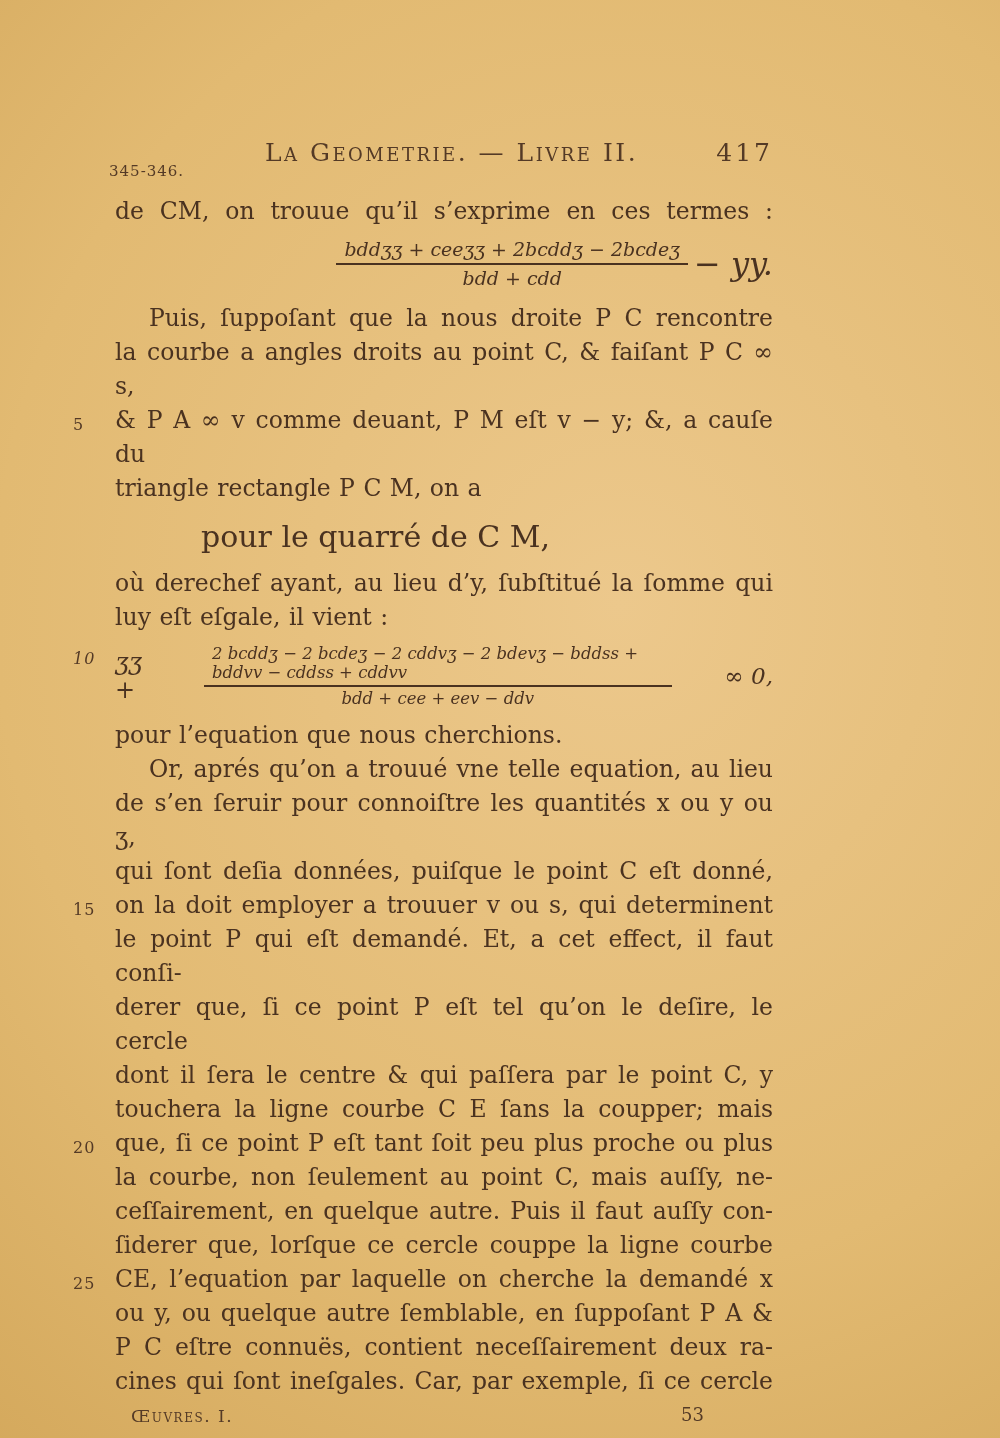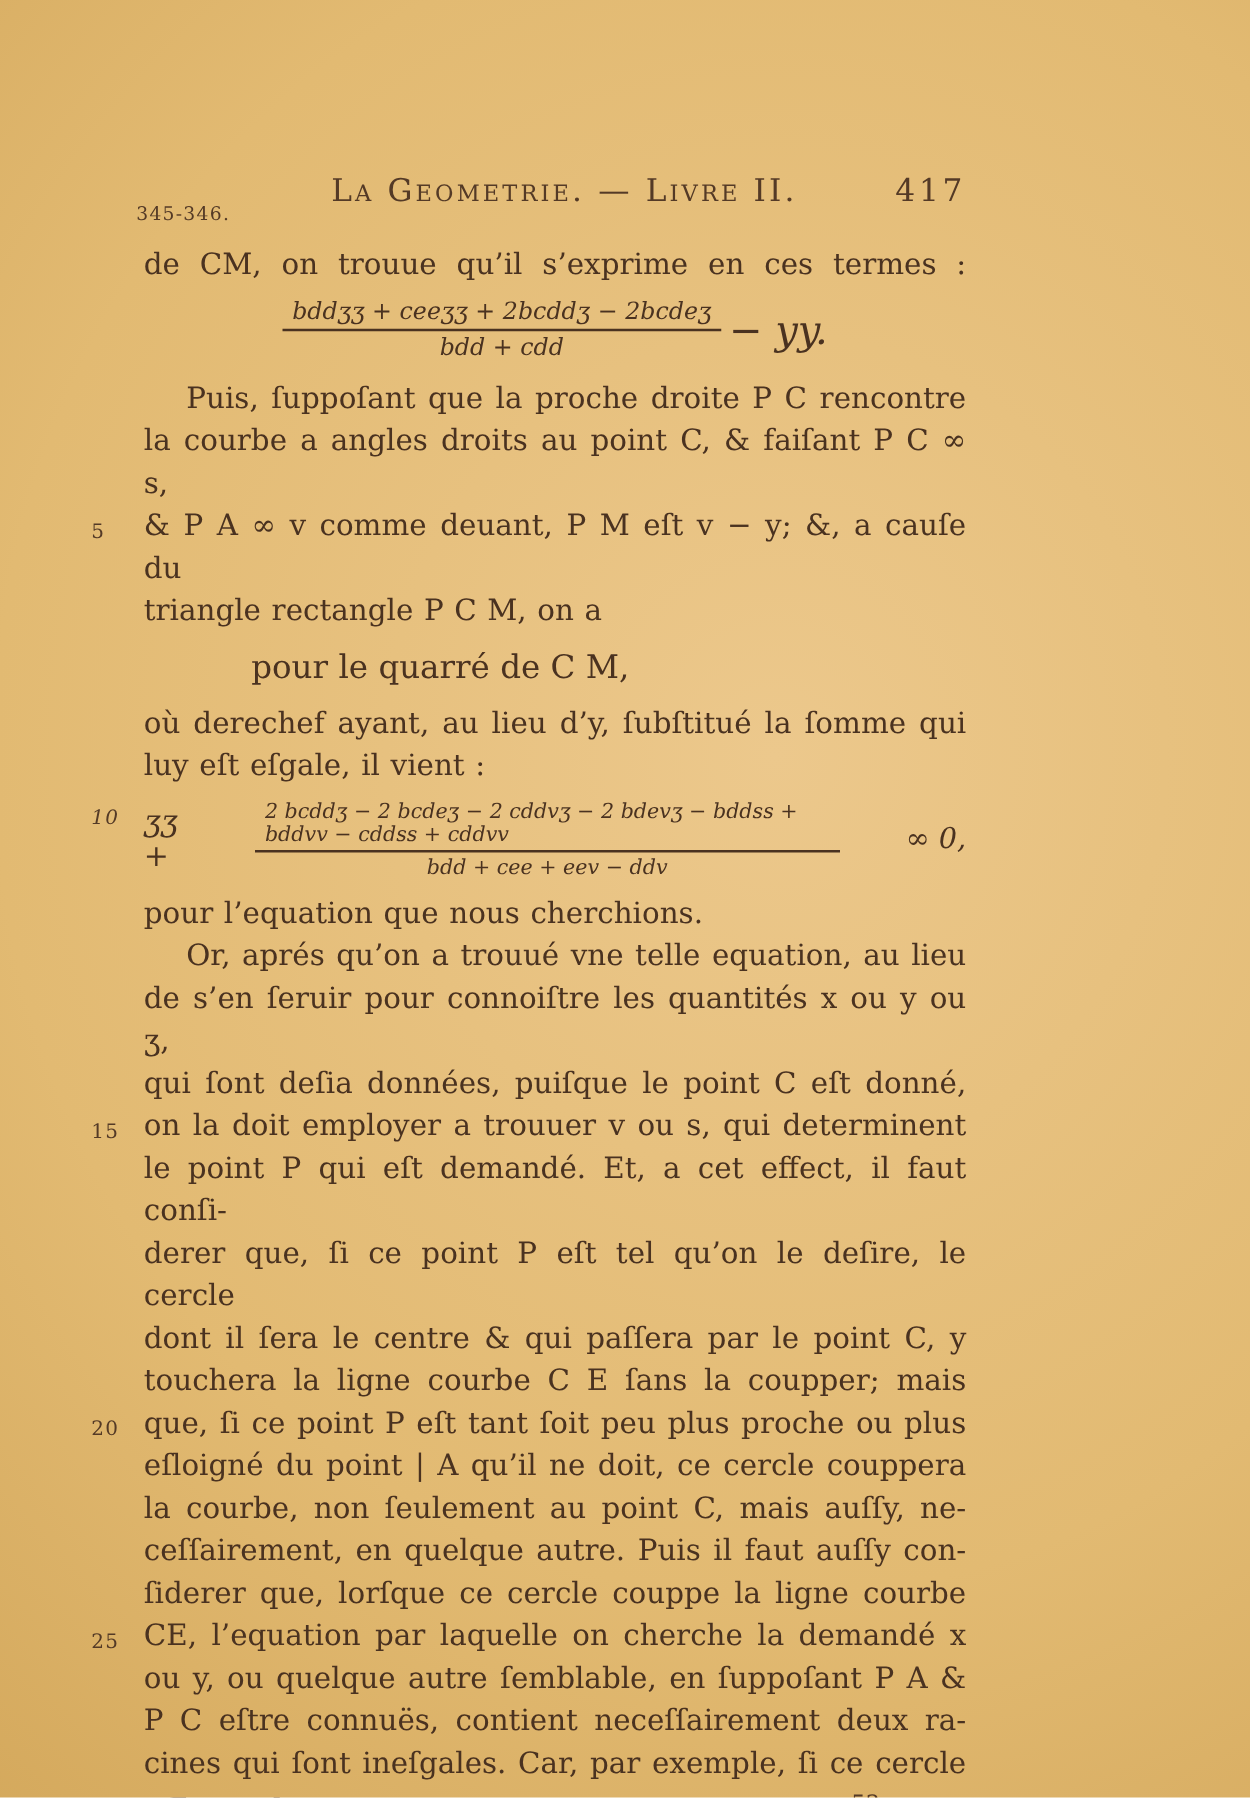--- a/index.html
+++ b/index.html
@@ -70,24 +70,24 @@
     font-style: italic;
     color: var(--ink);
   }
   .frac {
     display: inline-flex;
     flex-direction: column;
     align-items: center;
   }
   .frac .num { border-bottom: 2px solid var(--ink); padding: 0 8px 3px; }
   .frac .den { padding-top: 2px; }
-  .formula-1 { justify-content: center; margin: 10px 0 12px 0; font-size: 19px; }
+  .formula-1 { justify-content: flex-end; margin: 10px 0 12px 0; font-size: 19px; }
   .formula-1 .trail { font-size: 32px; margin-left: 6px; }
   .formula-2 { margin: 14px 0 12px 76px; font-size: 25px; }
-  .formula-2 .roman { font-style: normal; margin-left: 10px; font-size: 26px; }
+  .formula-2 .roman { font-style: normal; margin-left: 10px; font-size: 30px; }
   .formula-3 { margin: 10px 0 10px 0; font-size: 16.5px; gap: 45px; }
   .formula-3 .lead { font-size: 24px; margin-right: 4px; }
   .formula-3 .trail { font-size: 23px; margin-left: 8px; white-space: nowrap; }
   
   .after-gap { margin-top: 9px; }
   
   .footer {
     position: relative;
     height: 30px;
     margin-top: 6px;
@@ -116,21 +116,21 @@
   <div class="line">de CM, on trouue qu’il s’exprime en ces termes :</div>
 
   <div class="formula-row formula-1">
     <span class="frac">
       <span class="num">bddʒʒ + ceeʒʒ + 2bcddʒ − 2bcdeʒ</span>
       <span class="den">bdd + cdd</span>
     </span>
     <span class="trail">− yy.</span>
   </div>
 
-  <div class="line indent">Puis, ſuppoſant que la proche droite P C rencontre</div>
+  <div class="line indent">Puis, ſuppoſant que la nous droite P C rencontre</div>
   <div class="line">la courbe a angles droits au point C, &amp; faiſant P C ∞ s,</div>
   <div class="line">
     <span class="margin-num">5</span><span>&amp; P A ∞ v comme deuant, P M eſt v − y; &amp;, a cauſe du</span>
   </div>
   <div class="line left">triangle rectangle P C M, on a</div>
 
   <div class="formula-row formula-2">
     <span class="roman">pour le quarré de C M,</span>
   </div>
 
@@ -155,21 +155,20 @@
   <div class="line">
     <span class="margin-num">15</span><span>on la doit employer a trouuer v ou s, qui determinent</span>
   </div>
   <div class="line">le point P qui eſt demandé. Et, a cet effect, il faut conſi-</div>
   <div class="line">derer que, ſi ce point P eſt tel qu’on le deſire, le cercle</div>
   <div class="line">dont il ſera le centre &amp; qui paſſera par le point C, y</div>
   <div class="line">touchera la ligne courbe C E ſans la coupper; mais</div>
   <div class="line">
     <span class="margin-num">20</span><span>que, ſi ce point P eſt tant ſoit peu plus proche ou plus</span>
   </div>
-  <div class="line">eſloigné du point | A qu’il ne doit, ce cercle couppera</div>
   <div class="line">la courbe, non ſeulement au point C, mais auſſy, ne-</div>
   <div class="line">ceſſairement, en quelque autre. Puis il faut auſſy con-</div>
   <div class="line">ſiderer que, lorſque ce cercle couppe la ligne courbe</div>
   <div class="line">
     <span class="margin-num">25</span><span>CE, l’equation par laquelle on cherche la demandé x</span>
   </div>
   <div class="line">ou y, ou quelque autre ſemblable, en ſuppoſant P A &amp;</div>
   <div class="line">P C eſtre connuës, contient neceſſairement deux ra-</div>
   <div class="line">cines qui ſont ineſgales. Car, par exemple, ſi ce cercle</div>
 

